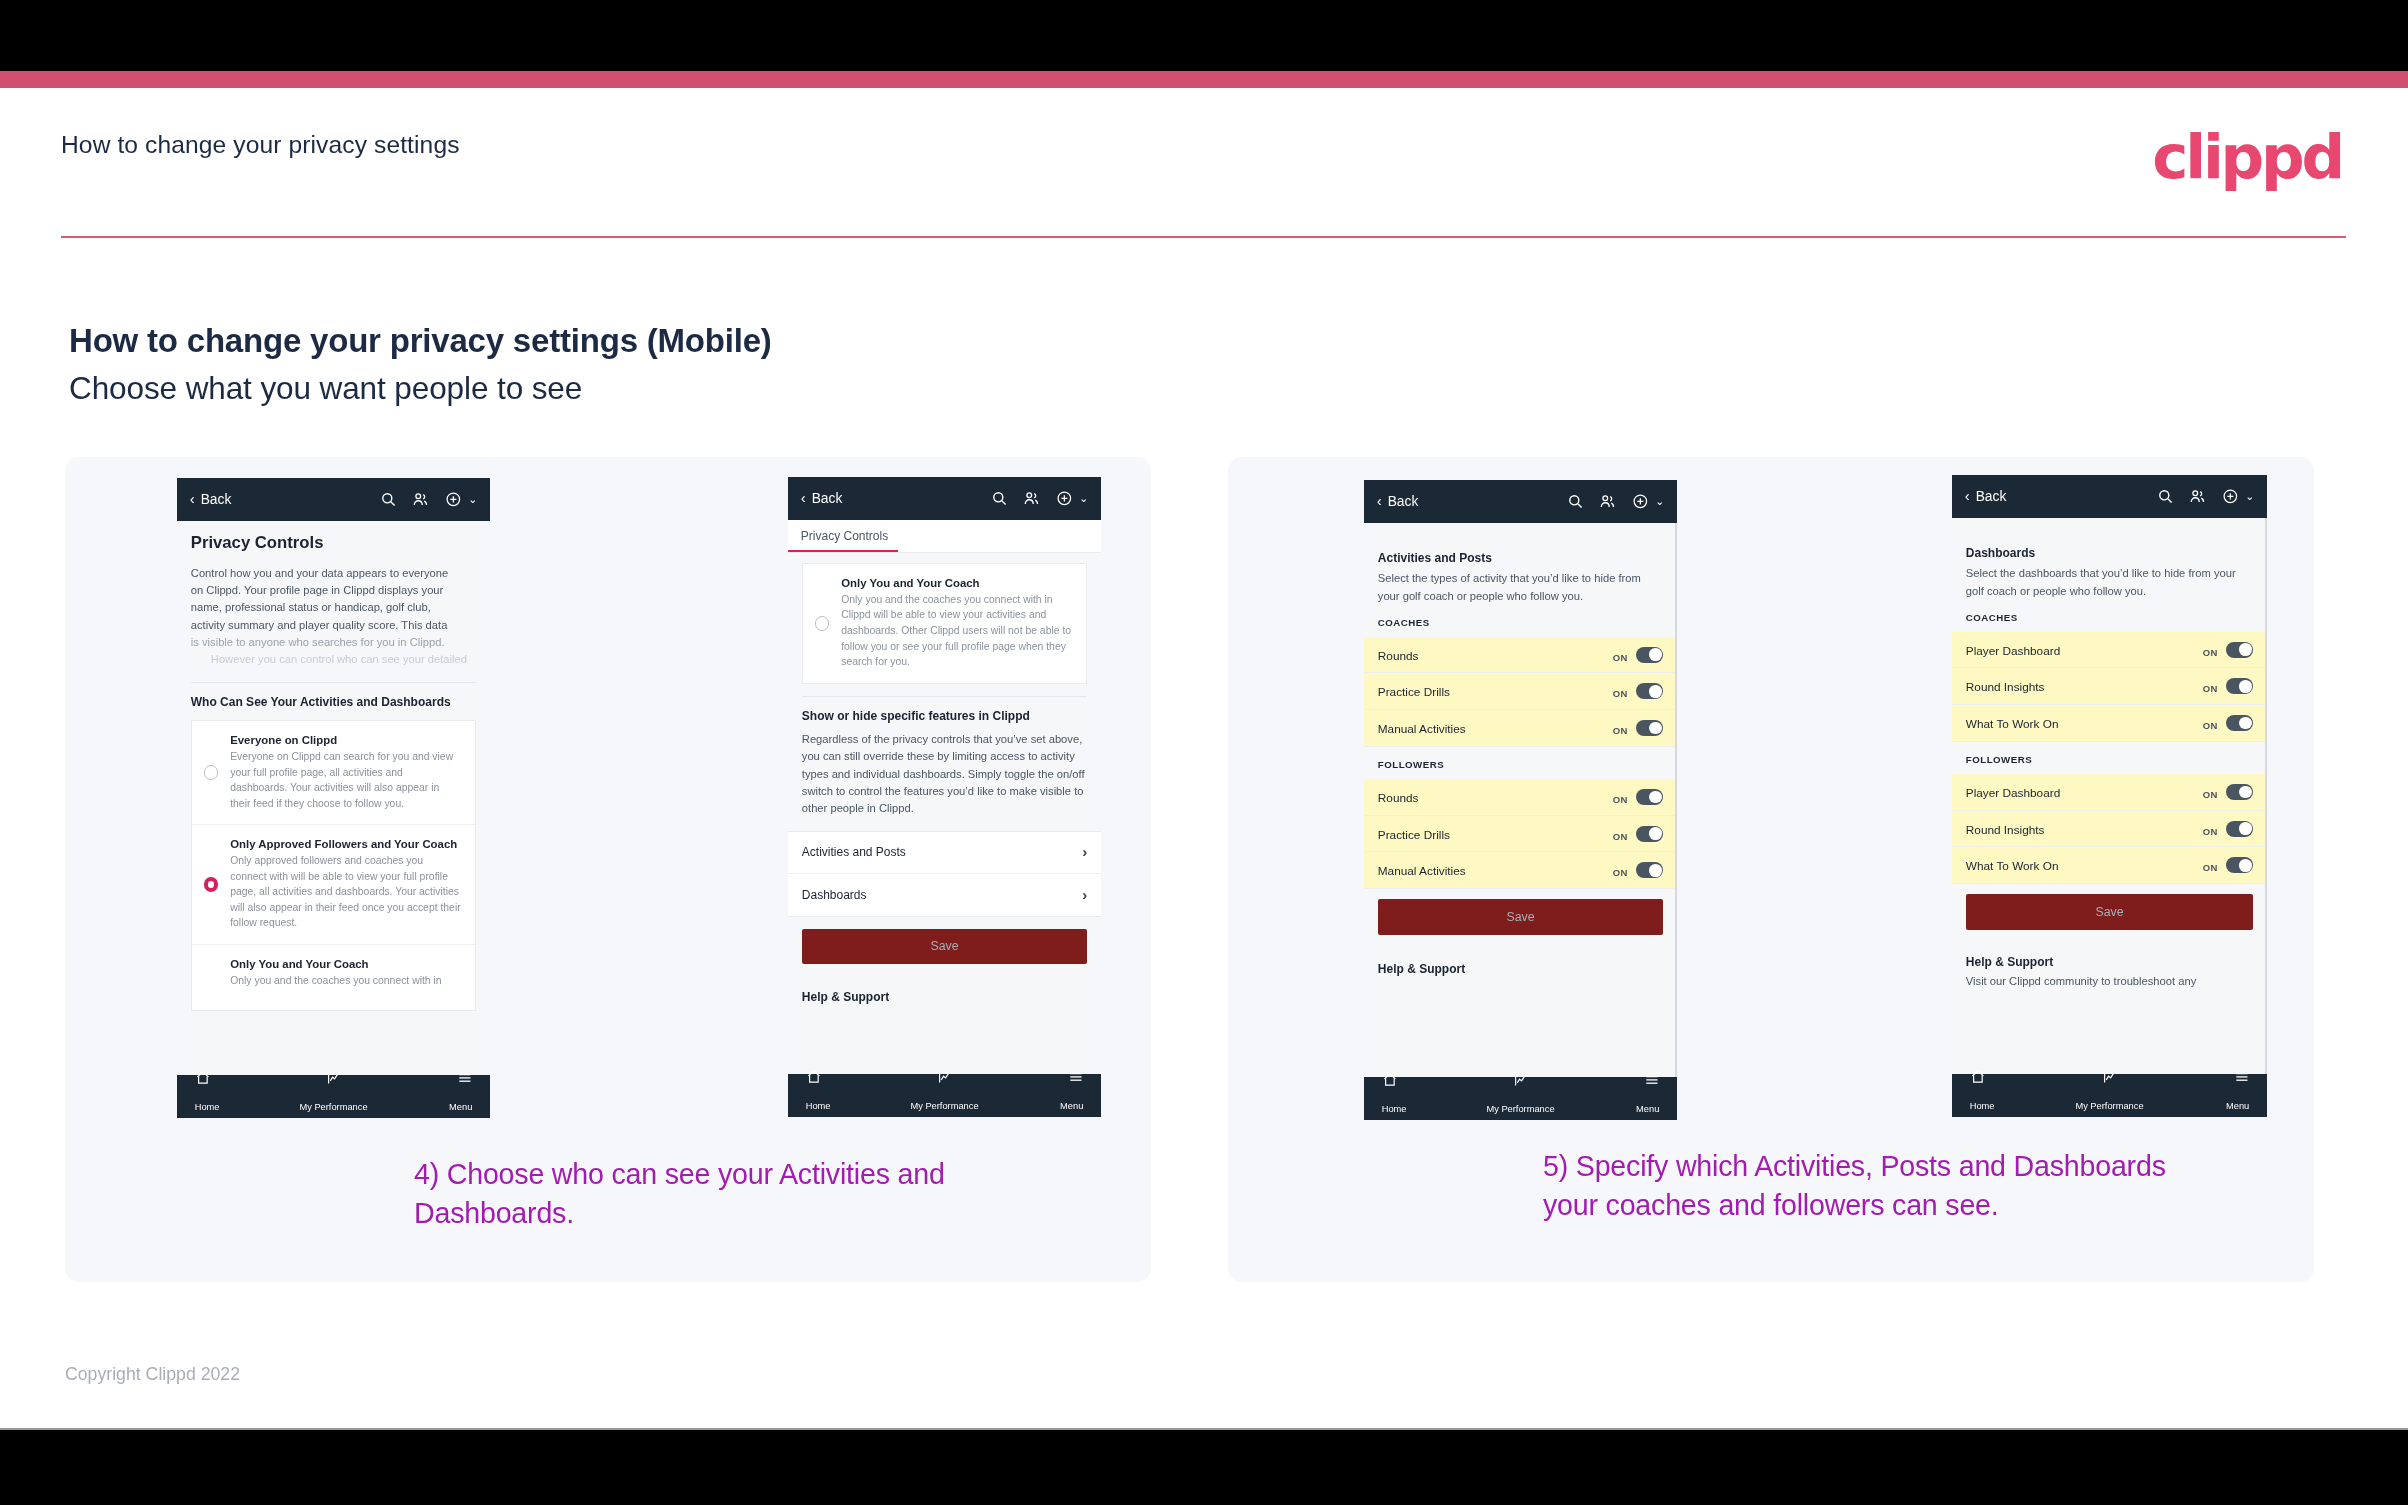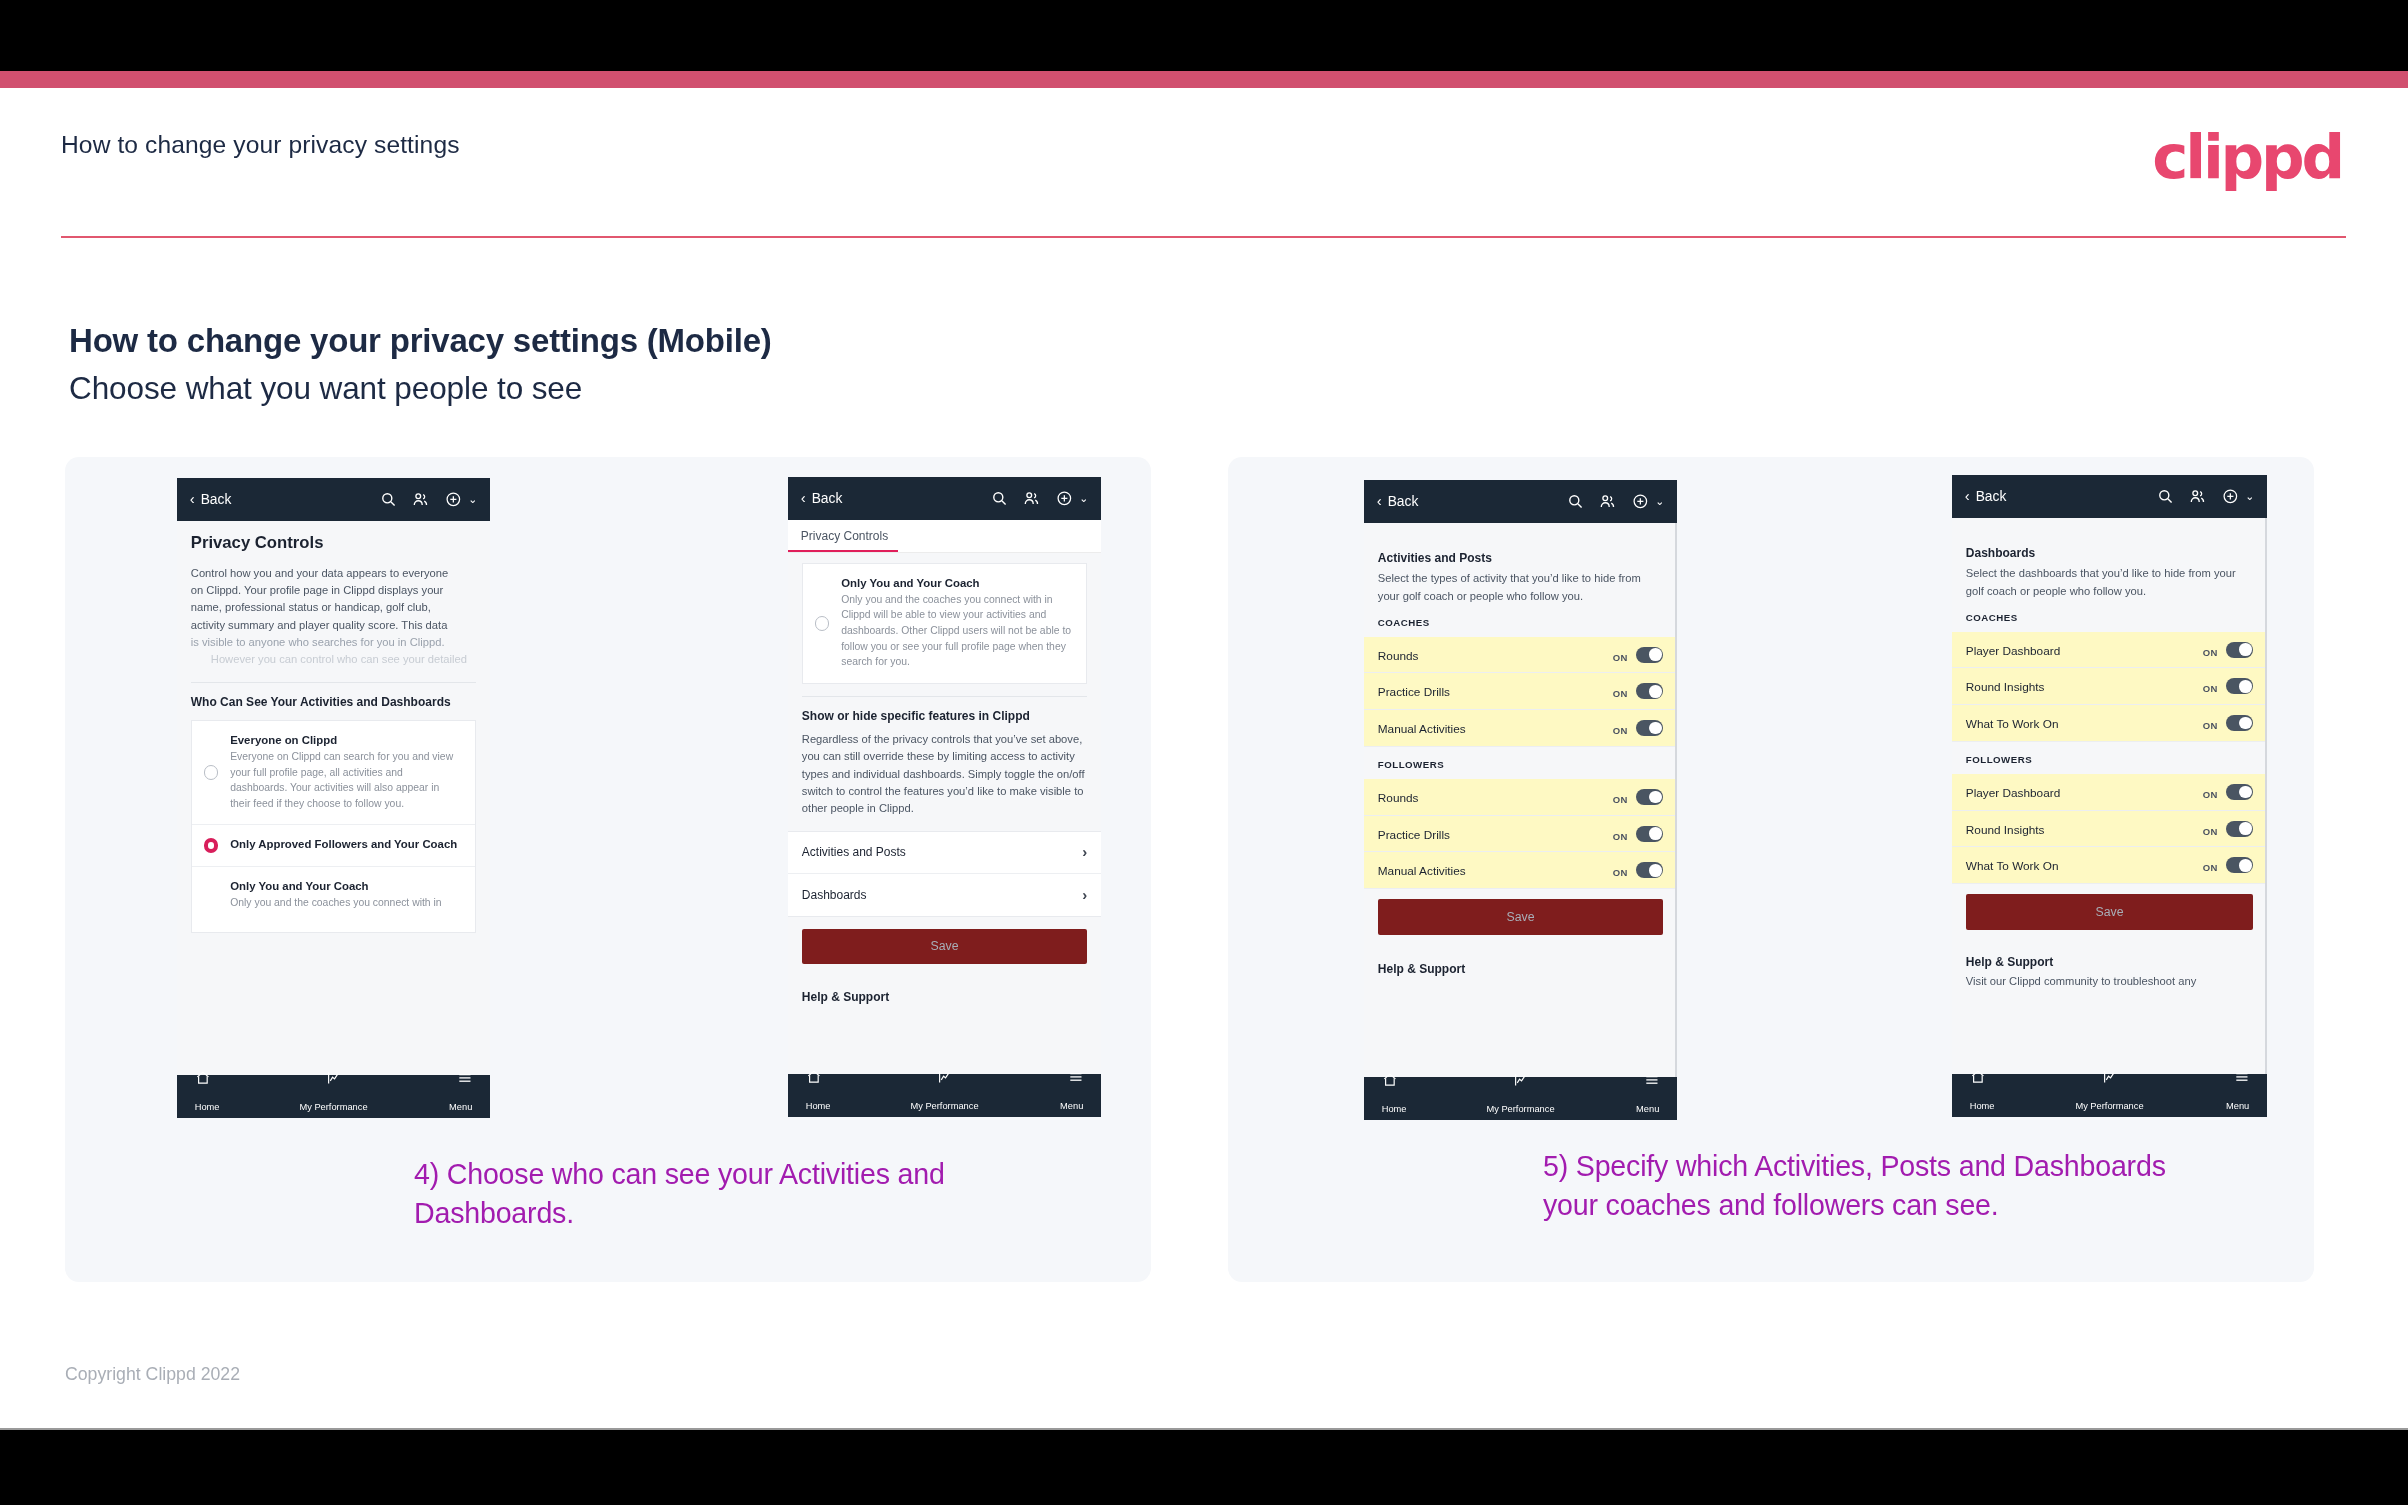--- a/index.html
+++ b/index.html
@@ -197,20 +197,21 @@
             <div class="radio"></div>
             <div>
               <div class="opt-t">Everyone on Clippd</div>
               <div class="opt-d">Everyone on Clippd can search for you and view your full profile page, all activities and dashboards. Your activities will also appear in their feed if they choose to follow you.</div>
             </div>
           </div>
           <div class="opt-row">
             <div class="radio sel"></div>
             <div>
               <div class="opt-t">Only Approved Followers and Your Coach</div>
+              <div class="opt-d">Only approved followers and coaches you connect with will be able to view your full profile page, all activities and dashboards. Your activities will also appear in their feed once you accept their follow request.</div>
             </div>
           </div>
           <div class="opt-row" style="padding-bottom:21.7px;">
             <div class="radio" style="visibility:hidden;"></div>
             <div>
               <div class="opt-t">Only You and Your Coach</div>
               <div class="opt-d">Only you and the coaches you connect with in</div>
             </div>
           </div>
         </div>

